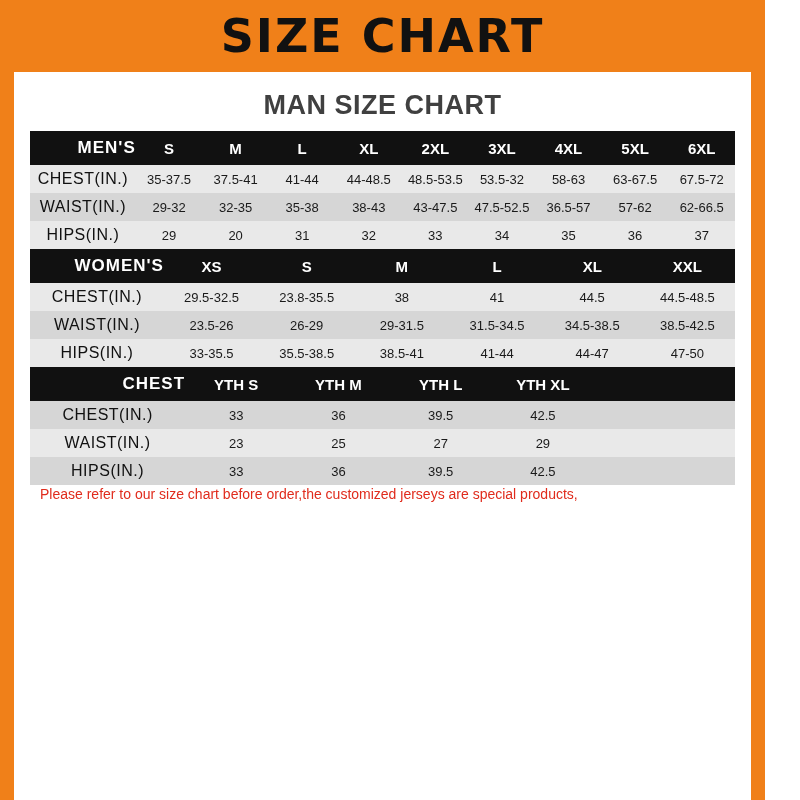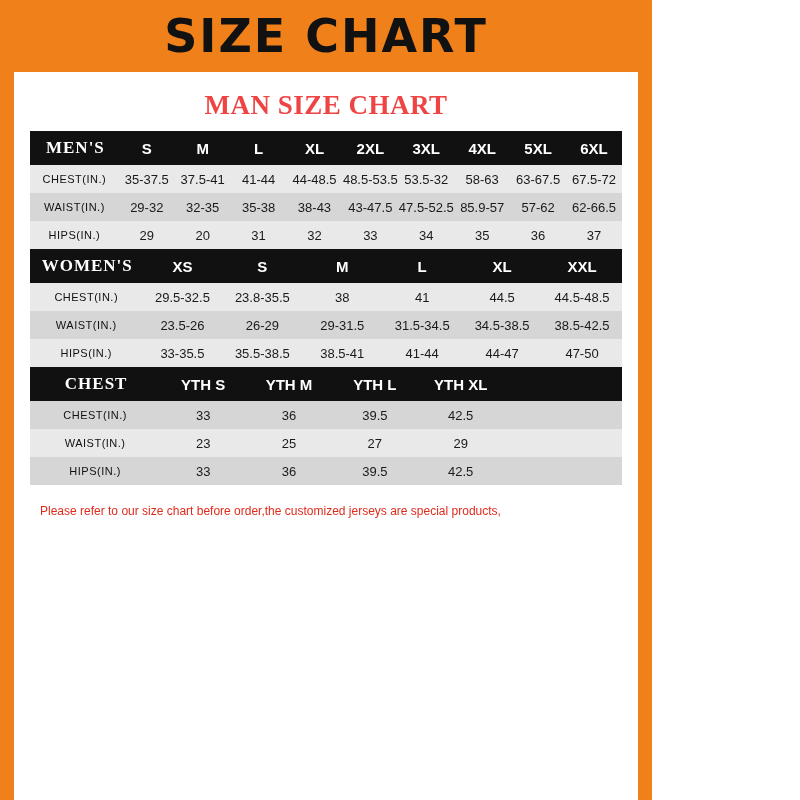--- a/index.html
+++ b/index.html
@@ -8,21 +8,21 @@
   }
   body {
     width: 800px;
     height: 800px;
     background: #ffffff;
     font-family: "Liberation Sans", sans-serif;
     overflow: hidden;
   }
   .page {
     position: relative;
-    width: 652px;
+    width: 765px;
     height: 800px;
     background: #ffffff;
     box-sizing: border-box;
     border-left: 14px solid #f08019;
     border-right: 14px solid #f08019;
   }
   .banner {
     background: #f08019;
     height: 72px;
     display: flex;
@@ -37,24 +37,24 @@
     letter-spacing: 2px;
     color: #111111;
     line-height: 1;
   }
   .content {
     padding: 0 16px;
     box-sizing: border-box;
   }
   .section-title {
     text-align: center;
-    font-family: Liberation Serif, serif;
+    font-family: Liberation Sans, sans-serif;
     font-weight: bold;
     font-size: 27px;
-    color: #ef4444;
+    color: #404040;
     letter-spacing: 0.5px;
     margin: 18px 0 10px 0;
   }
   table.size-table {
     width: 100%;
     border-collapse: collapse;
     table-layout: fixed;
   }
   table.size-table th,
   table.size-table td {
@@ -67,49 +67,49 @@
     font-family: "Liberation Sans", sans-serif;
   }
   table.size-table thead th {
     background: #111111;
     color: #ffffff;
     font-weight: bold;
     font-size: 15px;
     height: 34px;
   }
   table.size-table thead th.row-head {
-    font-family: Liberation Serif, serif;
+    font-family: Liberation Sans, sans-serif;
     font-size: 17px;
     letter-spacing: 1px;
-    text-align: center;
+    text-align: right;
     padding-left: 2px;
   }
   table.size-table tbody tr.light td {
     background: #e9e9e9;
   }
   table.size-table tbody tr.dark td {
     background: #d6d6d6;
   }
   table.size-table tbody td.row-head {
     font-weight: normal;
-    font-size: 11px;
+    font-size: 16px;
     letter-spacing: 0.5px;
     color: #111;
   }
   
   .men-table col.first { width: 15%; }
   .women-table col.first { width: 19%; }
   .youth-table col.first { width: 22%; }
   .youth-table col.spacer { width: 20%; }
 
   .footnote {
-    margin-top: 18px;
+    margin-top: 0;
     padding: 0 6px 0 10px;
     color: #e02b1c;
-    font-size: 12px;
+    font-size: 14px;
     line-height: 1.35;
     font-family: "Liberation Sans", sans-serif;
   }
   .footnote div { white-space: nowrap; }
 </style>
 </head>
 <body>
 
 <div class="page">
 
@@ -161,21 +161,21 @@
           <td>67.5-72</td>
         </tr>
         <tr class="dark">
           <td class="row-head">WAIST(IN.)</td>
           <td>29-32</td>
           <td>32-35</td>
           <td>35-38</td>
           <td>38-43</td>
           <td>43-47.5</td>
           <td>47.5-52.5</td>
-          <td>85.9-57</td>
+          <td>36.5-57</td>
           <td>57-62</td>
           <td>62-66.5</td>
         </tr>
         <tr class="light">
           <td class="row-head">HIPS(IN.)</td>
           <td>29</td>
           <td>20</td>
           <td>31</td>
           <td>32</td>
           <td>33</td>

